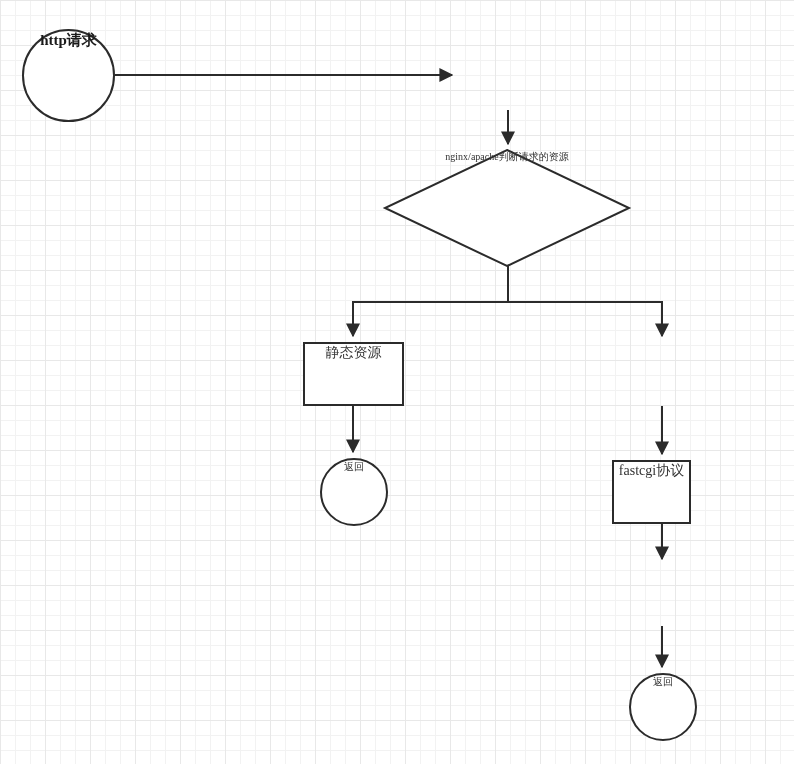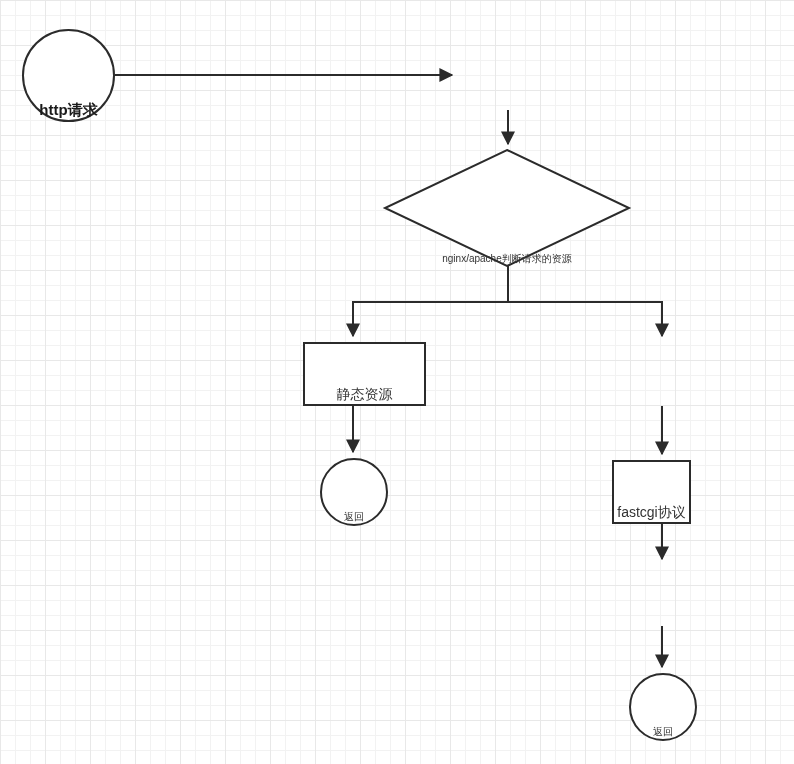--- a/index.html
+++ b/index.html
@@ -30,26 +30,27 @@
     position: absolute;
     left: 0;
     top: 0;
     width: 794px;
     height: 764px;
   }
   .node {
     position: absolute;
     box-sizing: border-box;
     display: flex;
-    align-items: flex-end;
+    align-items: flex-start;
     justify-content: center;
     background: #ffffff;
     color: #333333;
     text-align: center;
     white-space: nowrap;
+    font-family: Liberation Serif, serif;
   }
   .node.box {
     border: 2px solid #2b2b2b;
     font-size: 14px;
   }
   .node.circle {
     border: 2px solid #2b2b2b;
     border-radius: 50%;
     font-size: 10px;
   }
@@ -103,21 +104,21 @@
 
   <div class="node circle start-circle" style="left:22px; top:29px; width:93px; height:93px;">
     <span>http请求</span>
   </div>
 
 
   <div class="node diamond" style="left:385px; top:150px; width:244px; height:116px;">
     <span class="diamond-label">nginx/apache判断请求的资源</span>
   </div>
 
-  <div class="node box" style="left:303px; top:342px; width:123px; height:64px;">
+  <div class="node box" style="left:303px; top:342px; width:101px; height:64px;">
     <span>静态资源</span>
   </div>
 
 
   <div class="node circle" style="left:320px; top:458px; width:68px; height:68px;">
     <span>返回</span>
   </div>
 
   <div class="node box" style="left:612px; top:460px; width:79px; height:64px;">
     <span>fastcgi协议</span>

